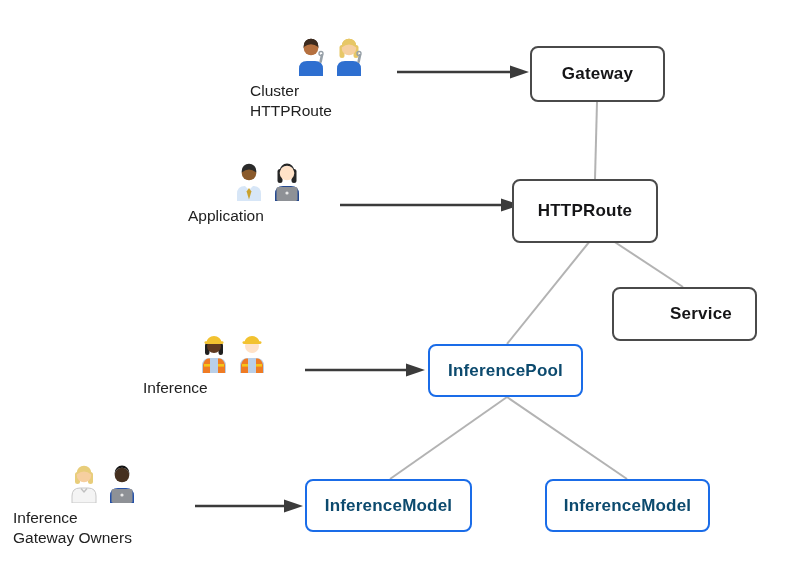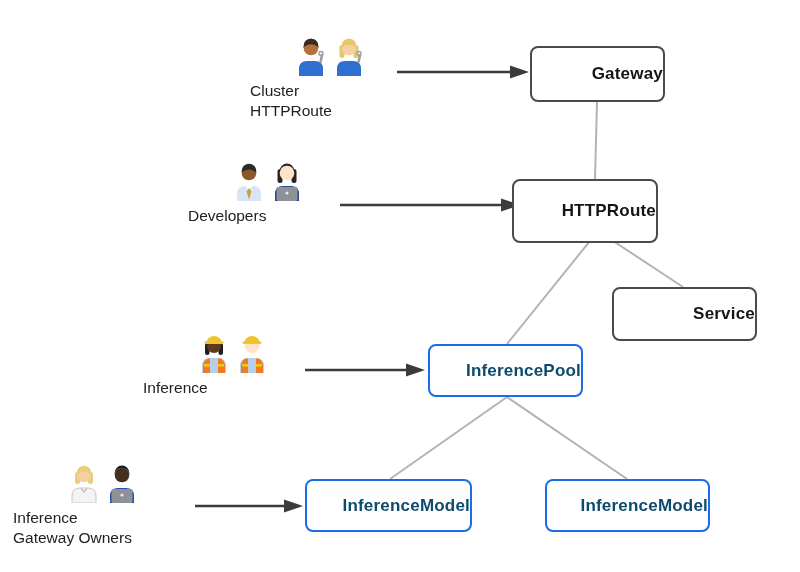--- a/index.html
+++ b/index.html
@@ -2,21 +2,21 @@
 <html><head>
 <meta charset="utf-8">
 <style>
   html,body{margin:0;padding:0;background:#ffffff;}
   .canvas{
     position:relative;width:800px;height:572px;background:#ffffff;overflow:hidden;
     font-family:"Liberation Sans","DejaVu Sans",sans-serif;
   }
   .overlay{position:absolute;left:0;top:0;width:800px;height:572px;pointer-events:none;}
   .node{
-    position:absolute;display:flex;align-items:center;justify-content:flex-end;
+    position:absolute;display:flex;align-items:center;justify-content:center;
     background:#ffffff;border:2px solid #4a4a4a;border-radius:8px;
     font-weight:bold;font-size:17px;letter-spacing:.2px;color:#151517;
     box-sizing:border-box;
   }
   .node.blue{border-color:#1a6ce8;color:#0c4a6e;}
   .persona{position:absolute;text-align:left;color:#212121;font-size:15.5px;line-height:1.28;}
   .avatars{display:flex;justify-content:center;align-items:flex-end;gap:4px;margin-bottom:5px;}
   .avatars svg{display:block;}
   .plabel div{white-space:nowrap;}
 </style>
@@ -111,21 +111,21 @@
         <rect x="7.5" y="8" width="5" height="14" rx="2.5" fill="#262626"></rect>
         <rect x="21.5" y="8" width="5" height="14" rx="2.5" fill="#262626"></rect>
         <circle cx="17" cy="12" r="7.3" fill="#ffe2c8"></circle>
         <path d="M9.7,12 a7.3,7.3 0 0 1 14.6,0 l0,-2.2 a7.3,7.3 0 0 0 -14.6,0 z" fill="#262626"></path>
         <path d="M5,40 L5,33 Q5,25 13,25 L21,25 Q29,25 29,33 L29,40 Z" fill="#24488f"></path>
         <rect x="6.5" y="26" width="21" height="14" rx="1.8" fill="#8e9196"></rect>
         <circle cx="17" cy="32" r="1.6" fill="#e8e8e8"></circle>
       </svg>
     </div>
     <div class="plabel">
-      <div>Developers</div>
+      <div>Application</div>
     </div>
   </div>
 
   <div class="persona" style="left:143px;top:333px;width:180px;">
     <div class="avatars">
       <svg width="34" height="40" viewBox="0 0 34 40">
         <rect x="8" y="10" width="4.5" height="12" rx="2.2" fill="#1f1f1f"></rect>
         <rect x="21.5" y="10" width="4.5" height="12" rx="2.2" fill="#1f1f1f"></rect>
         <circle cx="17" cy="13" r="7" fill="#5f3a21"></circle>
         <path d="M9.5,9.5 a7.5,6.5 0 0 1 15,0 z" fill="#f2c230"></path>

